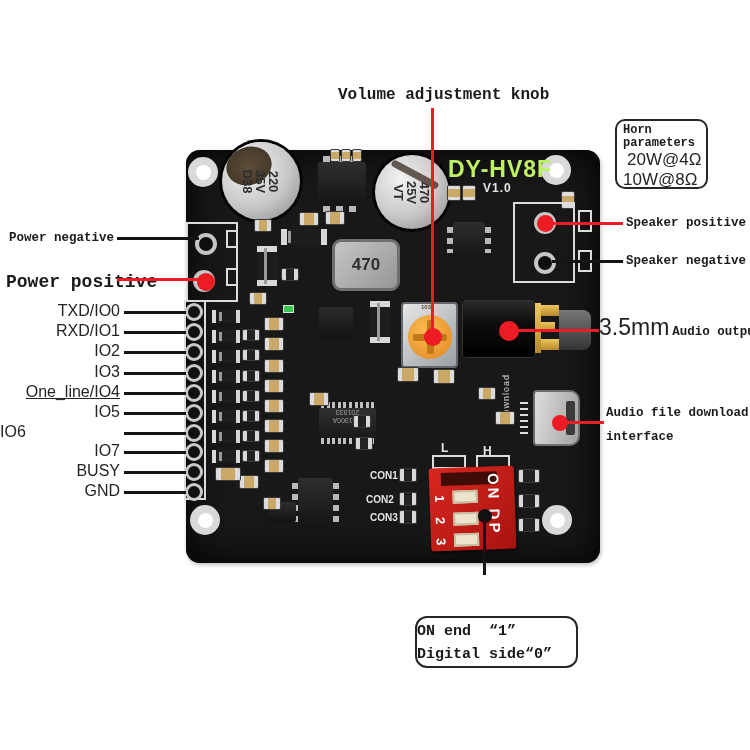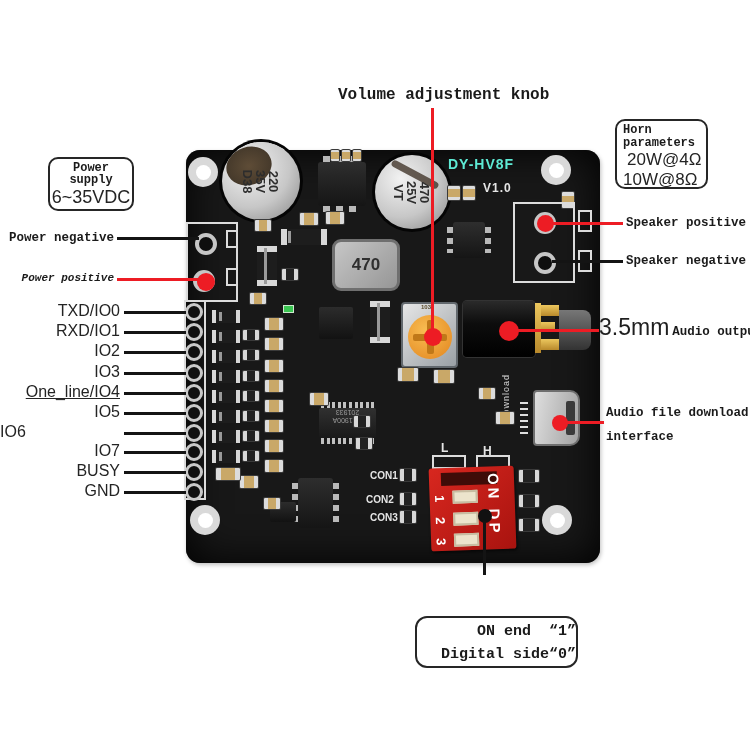--- a/index.html
+++ b/index.html
@@ -92,21 +92,21 @@
 
 <div id="canvas">
 
   <div id="board">
 
     <div class="mhole" style="left:2px;top:7px;"></div>
     <div class="mhole" style="left:355px;top:5px;"></div>
     <div class="mhole" style="left:4px;top:355px;"></div>
     <div class="mhole" style="left:356px;top:355px;"></div>
 
-    <div class="silktext" style="left:262px;top:6px;font-size:14px;letter-spacing:1px;color:#5eead4;">DY-HV8F</div>
+    <div class="silktext" style="left:262px;top:6px;font-size:23px;letter-spacing:1px;color:#bef264;">DY-HV8F</div>
     <div class="silktext" style="left:297px;top:31px;font-size:12px;letter-spacing:1px;">V1.0</div>
 
     <div class="cap" style="left:36px;top:-8px;width:78px;height:78px;">
       <div class="blot"></div>
       <div class="captext">
         <div>220</div>
         <div>35V</div>
         <div>D38</div>
       </div>
     </div>
@@ -261,29 +261,24 @@
   <div class="vline red" style="left:431px;top:108px;height:228px;"></div>
   <div class="dot" style="left:424px;top:328px;width:18px;height:18px;"></div>
 
   <div class="obox" style="left:615px;top:119px;width:93px;height:70px;padding:3px 0 0 6px;">
     <div class="tw" style="font-size:12px;line-height:13px;">Horn</div>
     <div class="tw" style="font-size:12px;line-height:13px;">parameters</div>
     <div class="sans" style="font-size:17px;line-height:20px;padding-left:4px;">20W@4Ω</div>
     <div class="sans" style="font-size:17px;line-height:20px;">10W@8Ω</div>
   </div>
 
-  <div class="obox" style="left:48px;top:157px;width:86px;height:54px;padding-top:3px;text-align:center;">
-    <div class="tw" style="font-size:12px;line-height:12px;">Power</div>
-    <div class="tw" style="font-size:12px;line-height:13px;">supply</div>
-    <div class="sans" style="font-size:18px;line-height:21px;">6~35VDC</div>
-  </div>
 
   <div class="abs tw" style="left:6px;top:231px;width:108px;text-align:right;font-size:12.5px;">Power negative</div>
   <div class="hline" style="left:117px;top:237px;width:82px;"></div>
-  <div class="abs tw" style="left:6px;top:272px;width:108px;text-align:right;font-size:11px;font-style:italic;">Power positive</div>
+  <div class="abs tw" style="left:6px;top:272px;width:108px;text-align:right;font-size:18px;">Power positive</div>
   <div class="hline red" style="left:117px;top:278px;width:86px;"></div>
   <div class="dot" style="left:197px;top:273px;width:18px;height:18px;"></div>
 
   <div class="abs sans" style="left:0;top:302px;width:120px;text-align:right;font-size:16px;">TXD/IO0</div>
   <div class="abs sans" style="left:0;top:322px;width:120px;text-align:right;font-size:16px;">RXD/IO1</div>
   <div class="abs sans" style="left:0;top:342px;width:120px;text-align:right;font-size:16px;">IO2</div>
   <div class="abs sans" style="left:0;top:363px;width:120px;text-align:right;font-size:16px;">IO3</div>
   <div class="abs sans" style="left:0;top:383px;width:120px;text-align:right;font-size:16px;text-decoration:underline;">One_line/IO4</div>
   <div class="abs sans" style="left:0;top:403px;width:120px;text-align:right;font-size:16px;">IO5</div>
   <div class="abs sans" style="left:0;top:423px;width:120px;text-align:left;font-size:16px;">IO6</div>
@@ -314,18 +309,18 @@
     <span class="tw" style="font-size:12.5px;margin-left:3px;">Audio output</span>
   </div>
 
   <div class="dot" style="left:552px;top:415px;width:16px;height:16px;"></div>
   <div class="hline red" style="left:566px;top:421px;width:38px;"></div>
   <div class="abs tw" style="left:606px;top:406px;font-size:12.5px;">Audio file download</div>
   <div class="abs tw" style="left:606px;top:430px;font-size:12.5px;">interface</div>
 
   <div class="dot black" style="left:478px;top:509px;width:14px;height:14px;"></div>
   <div class="vline" style="left:483px;top:521px;height:54px;"></div>
-  <div class="obox" style="left:415px;top:616px;width:163px;height:52px;border-radius:12px;text-align:right;padding-top:2px;">
+  <div class="obox" style="left:415px;top:616px;width:163px;height:52px;border-radius:12px;text-align:left;padding-top:2px;">
     <div class="tw" style="font-size:15px;line-height:24px;">ON end  “1”</div>
     <div class="tw" style="font-size:15px;line-height:22px;">Digital side“0”</div>
   </div>
 
 </div>
 
 </body></html>

